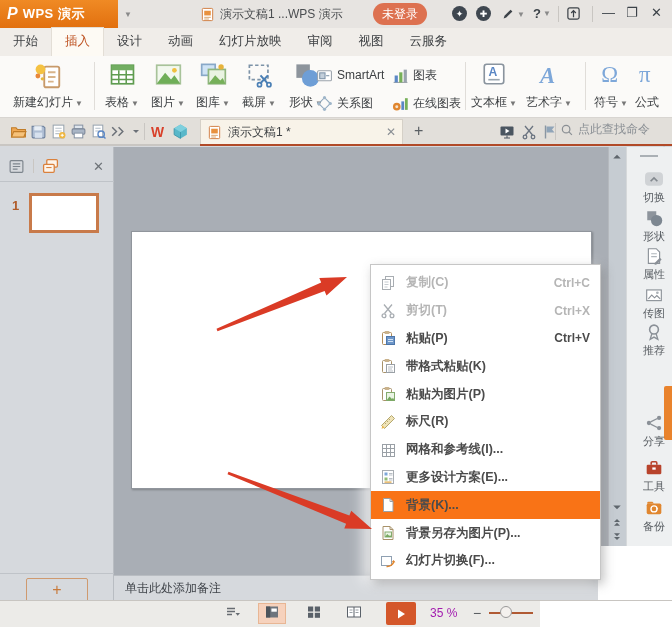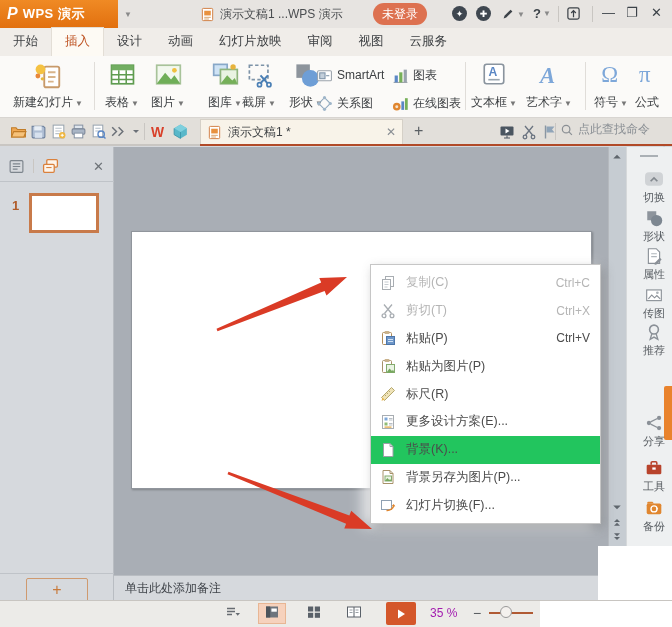--- a/index.html
+++ b/index.html
@@ -73,25 +73,25 @@
   #view-normal-hl{left:258px;top:603px;width:28px;height:21px;background:#f6d2bd;border:1px solid #e8b694;box-sizing:border-box;}
   #play-btn{left:386px;top:602px;width:30px;height:23px;background:#d4572a;border-radius:2px;display:flex;align-items:center;justify-content:center;}
   #zoom-label{left:430px;top:606px;font-size:12px;color:#a21caf;}
   #zoom-minus{left:473px;top:605px;color:#55595d;font-size:14px;}
   #zoom-track{left:489px;top:612px;width:44px;height:2px;background:#b05a33;}
   #zoom-handle{left:500px;top:606px;width:12px;height:12px;border-radius:50%;background:#f4f1ee;border:1px solid #9a9causes;border:1px solid #9a9a9a;box-sizing:border-box;}
   .white-patch{background:#fff;}
   
   #ctxmenu{left:370px;top:264px;width:231px;background:#fff;border:1px solid #c6c6c6;
     box-shadow:3px 4px 10px rgba(80,80,80,.35), -6px 2px 14px rgba(255,255,255,.9);padding:4px 0;box-sizing:border-box;}
-  .mi{height:27.8px;display:flex;align-items:center;padding:0 10px 0 9px;font-size:12.5px;color:#4b4b4b;}
+  .mi{height:27.8px;display:flex;align-items:center;padding:0 10px 0 9px;font-size:12.5px;color:#4b4b4b;font-weight:bold;}
   .mi .mlabel{margin-left:10px;}
   .mi .msc{margin-left:auto;font-size:12px;color:#4b4b4b;}
   .mi.dis,.mi.dis .msc{color:#b5b5b5;}
-  .mi.hl{background:#22c55e;}
+  .mi.hl{background:#f97316;}
   .mi .sub{margin-left:auto;color:#555;font-size:9px;}
   
   #overlay{left:0;top:0;width:672px;height:627px;pointer-events:none;}
 </style>
 </head>
 <body>
 
 <div id="stage">
 
   <div id="titlebar" class="abs"></div>
@@ -185,21 +185,21 @@
       <div class="bigbtn" style="left: 146px; width: 44px; align-items: center;">
         <span class="icon">
           <svg viewBox="0 0 16 16" width="27" height="27" xmlns="http://www.w3.org/2000/svg">
             <rect x="1" y="2.5" width="14" height="11" fill="#f2f8ee" stroke="#a8c39a"></rect>
             <circle cx="11.5" cy="5.5" r="1.4" fill="#f0c040"></circle>
             <path d="M1 13.5L6 7l3.5 4 2-2.5 3.5 5z" fill="#6fae58"></path>
           </svg>
         </span>
         <div class="lbl">图片<span class="caret">▼</span></div>
       </div>
-      <div class="bigbtn" style="left: 191px; width: 44px; margin-left: 12px;">
+      <div class="bigbtn" style="left: 191px; width: 44px;">
         <span class="icon">
           <svg viewBox="0 0 16 16" width="27" height="27" xmlns="http://www.w3.org/2000/svg">
             <rect x="1" y="2" width="8" height="6.5" fill="#cfe3f5" stroke="#88a8c8"></rect>
             <rect x="5" y="5" width="10" height="8.5" fill="#e9f3e2" stroke="#8fb57e"></rect>
             <path d="M5 13.5L9 8.5l3 3 1.5-1.5 1.5 3.5z" fill="#76b059"></path>
             <circle cx="12.5" cy="3.5" r="1.6" fill="#e7b33c"></circle>
           </svg>
         </span>
         <div class="lbl">图库<span class="caret">▼</span></div>
       </div>
@@ -499,35 +499,54 @@
           </svg>
         </span>
         <span class="mlabel">粘贴(P)</span>
         <span class="msc">Ctrl+V</span>
       </div>
       <div class="mi">
         <span class="icon">
           <svg viewBox="0 0 16 16" width="16" height="16" xmlns="http://www.w3.org/2000/svg">
             <rect x="2.5" y="2.5" width="9" height="12" rx="1" fill="#fff" stroke="#a8926a"></rect>
             <rect x="4.5" y="1" width="5" height="3" rx="1" fill="#c9b28c"></rect>
+            <rect x="6.5" y="6.5" width="8" height="8" fill="#fff" stroke="#9aa0a6"></rect>
+            <path d="M8 9h5M8 11h4M8 13h5" stroke="#b9bfc5"></path>
+          </svg>
+        </span>
+        <span class="mlabel">带格式粘贴(K)</span>
+      </div>
+      <div class="mi">
+        <span class="icon">
+          <svg viewBox="0 0 16 16" width="16" height="16" xmlns="http://www.w3.org/2000/svg">
+            <rect x="2.5" y="2.5" width="9" height="12" rx="1" fill="#fff" stroke="#a8926a"></rect>
+            <rect x="4.5" y="1" width="5" height="3" rx="1" fill="#c9b28c"></rect>
             <rect x="6.5" y="6.5" width="8" height="8" fill="#eaf4e4" stroke="#84ab6e"></rect>
             <path d="M6.5 14.5l3-4 2.5 2.5 1-1.2 1.5 2.7z" fill="#76a85e"></path>
           </svg>
         </span>
         <span class="mlabel">粘贴为图片(P)</span>
       </div>
       <div class="mi">
         <span class="icon">
           <svg viewBox="0 0 16 16" width="16" height="16" xmlns="http://www.w3.org/2000/svg">
             <path d="M1.5 11.5L11.5 1.5l3 3L4.5 14.5z" fill="#efe3b8" stroke="#b5a86e"></path>
             <path d="M4.5 8.5L6 10M6.5 6.5L8 8M8.5 4.5L10 6" stroke="#b5a86e"></path>
             <path d="M1.5 14.8l3.2-1-2.2-2.2z" fill="#e8b64c"></path>
           </svg>
         </span>
         <span class="mlabel">标尺(R)</span>
+      </div>
+      <div class="mi">
+        <span class="icon">
+          <svg viewBox="0 0 16 16" width="16" height="16" xmlns="http://www.w3.org/2000/svg">
+            <path d="M2 2.5h12.5M2 6.5h12.5M2 10.5h12.5M2 14.5h12.5M2.5 2v13M6.5 2v13M10.5 2v13M14.5 2v13" stroke="#9aa0a6" fill="none"></path>
+          </svg>
+        </span>
+        <span class="mlabel">网格和参考线(I)...</span>
       </div>
       <div class="mi">
         <span class="icon">
           <svg viewBox="0 0 16 16" width="16" height="16" xmlns="http://www.w3.org/2000/svg">
             <rect x="2.5" y="1.5" width="11" height="13" fill="#fff" stroke="#a8adb2"></rect>
             <rect x="4.5" y="3.5" width="3" height="3" fill="#7da7d9"></rect>
             <path d="M9 4.5h3.5M9 6h3.5" stroke="#b9bfc5"></path>
             <rect x="4.5" y="8.5" width="3" height="3" fill="#8fbc76"></rect>
             <path d="M9 9.5h3.5M9 11h3.5" stroke="#b9bfc5"></path>
             <rect x="4.5" y="12.5" width="7" height="1.2" fill="#e0a33c"></rect>

